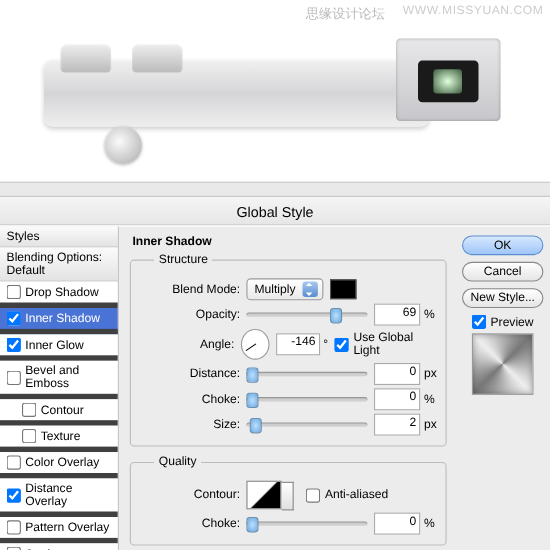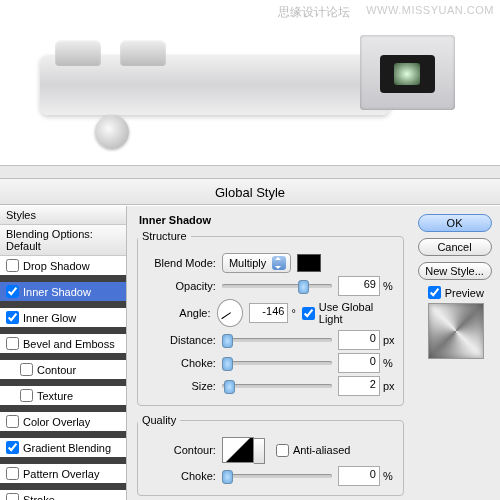--- a/index.html
+++ b/index.html
@@ -14,26 +14,26 @@
 .knob { position: absolute; left: 95px; top: 115px; width: 34px; height: 34px; border-radius: 50%; background: radial-gradient(circle at 40% 40%, #fafafa, #aaa); box-shadow: 0 1px 3px rgba(0,0,0,0.3); }
 .watermark { position: absolute; right: 6px; top: 4px; color: #ccc; font-size: 11px; letter-spacing: 0.5px; }
 .wm-cn { position: absolute; right: 150px; top: 4px; color: #bbb; font-size: 12px; }
 .divider { width: 500px; height: 12px; background: #e9e9e9; border-top: 1px solid #c0c0c0; border-bottom: 1px solid #c0c0c0; }
 .dialog-title { text-align: center; font-size: 13px; padding: 6px 0 4px; background: linear-gradient(#f5f5f5,#e6e6e6); border-bottom: 1px solid #bcbcbc; }
 .panel { display: flex; background: #ececec; height: 300px; border-top: 1px solid #fff; }
 .col-left { width: 135px; border-right: 1px solid #bcbcbc; }
 .col-mid { flex: 1; padding: 6px 10px 2px 10px; }
 .col-right { width: 82px; padding: 8px 6px 0 4px; }
 .hdr { background: linear-gradient(#fbfbfb,#e3e3e3); padding: 3px 6px; border-bottom: 1px solid #c8c8c8; font-size: 11px; }
-.style-row { display: flex; align-items: center; padding: 3px 6px; border-bottom: 7px solid #404040; background: #fff; }
+.style-row { display: flex; align-items: center; padding: 3px 6px; border-bottom: 5px solid #404040; background: #fff; }
 .style-row.sel { background: #4a73d6; color: #fff; }
 .style-row input { margin-right: 4px; }
 .indent { padding-left: 20px; }
 .section-title { font-weight: bold; padding: 2px 0 4px 2px; }
-fieldset { border: 1px solid #bcbcbc; border-radius: 4px; margin: 0 0 8px 0; padding: 8px 8px 6px 0; }
+fieldset { border: 1px solid #bcbcbc; border-radius: 4px; margin: 0 0 8px 0; padding: 8px 8px 6px 21px; }
 legend { padding: 0 4px; font-size: 11px; }
 .row { display: flex; align-items: center; margin: 3px 0; }
 .lbl { width: 78px; text-align: right; margin-right: 6px; }
 .slider-track { width: 110px; height: 4px; background: #d0d0d0; border-radius: 2px; position: relative; margin-right: 6px; box-shadow: inset 0 1px 1px rgba(0,0,0,0.3); }
 .slider-thumb { position: absolute; top: -4px; width: 9px; height: 12px; background: radial-gradient(#bde0ff,#6aa9e0); border: 1px solid #6a8fb0; border-radius: 3px; }
 .numbox { width: 34px; height: 16px; border: 1px solid #aaa; background: #fff; text-align: right; padding: 1px 3px; font-size: 11px; margin-right: 3px; }
 .unit { font-size: 11px; }
 .select { display:inline-flex; align-items:center; background: linear-gradient(#fff,#e8e8e8); border: 1px solid #9b9b9b; border-radius: 4px; height: 18px; padding: 0 4px 0 6px; font-size: 11px; }
 .sel-arrows { display:inline-block; width:14px; height:14px; margin-left:6px; background: linear-gradient(#a8c8f0,#5a8ed0); border-radius:3px; position:relative; }
 .sel-arrows::before,.sel-arrows::after{content:"";position:absolute;left:3px;border:3px solid transparent;}
@@ -95,21 +95,21 @@
     <div class="style-row indent">
           <input type="checkbox" class="chk" style="">
           <span>Texture</span>
         </div>
     <div class="style-row">
           <input type="checkbox" class="chk" style="">
           <span>Color Overlay</span>
         </div>
     <div class="style-row">
           <input type="checkbox" class="chk" checked="" style="">
-          <span>Gradient Blending</span>
+          <span>Distance Overlay</span>
         </div>
     <div class="style-row">
           <input type="checkbox" class="chk" style="">
           <span>Pattern Overlay</span>
         </div>
     <div class="style-row">
           <input type="checkbox" class="chk" style="">
           <span>Stroke</span>
         </div>
   </div>

